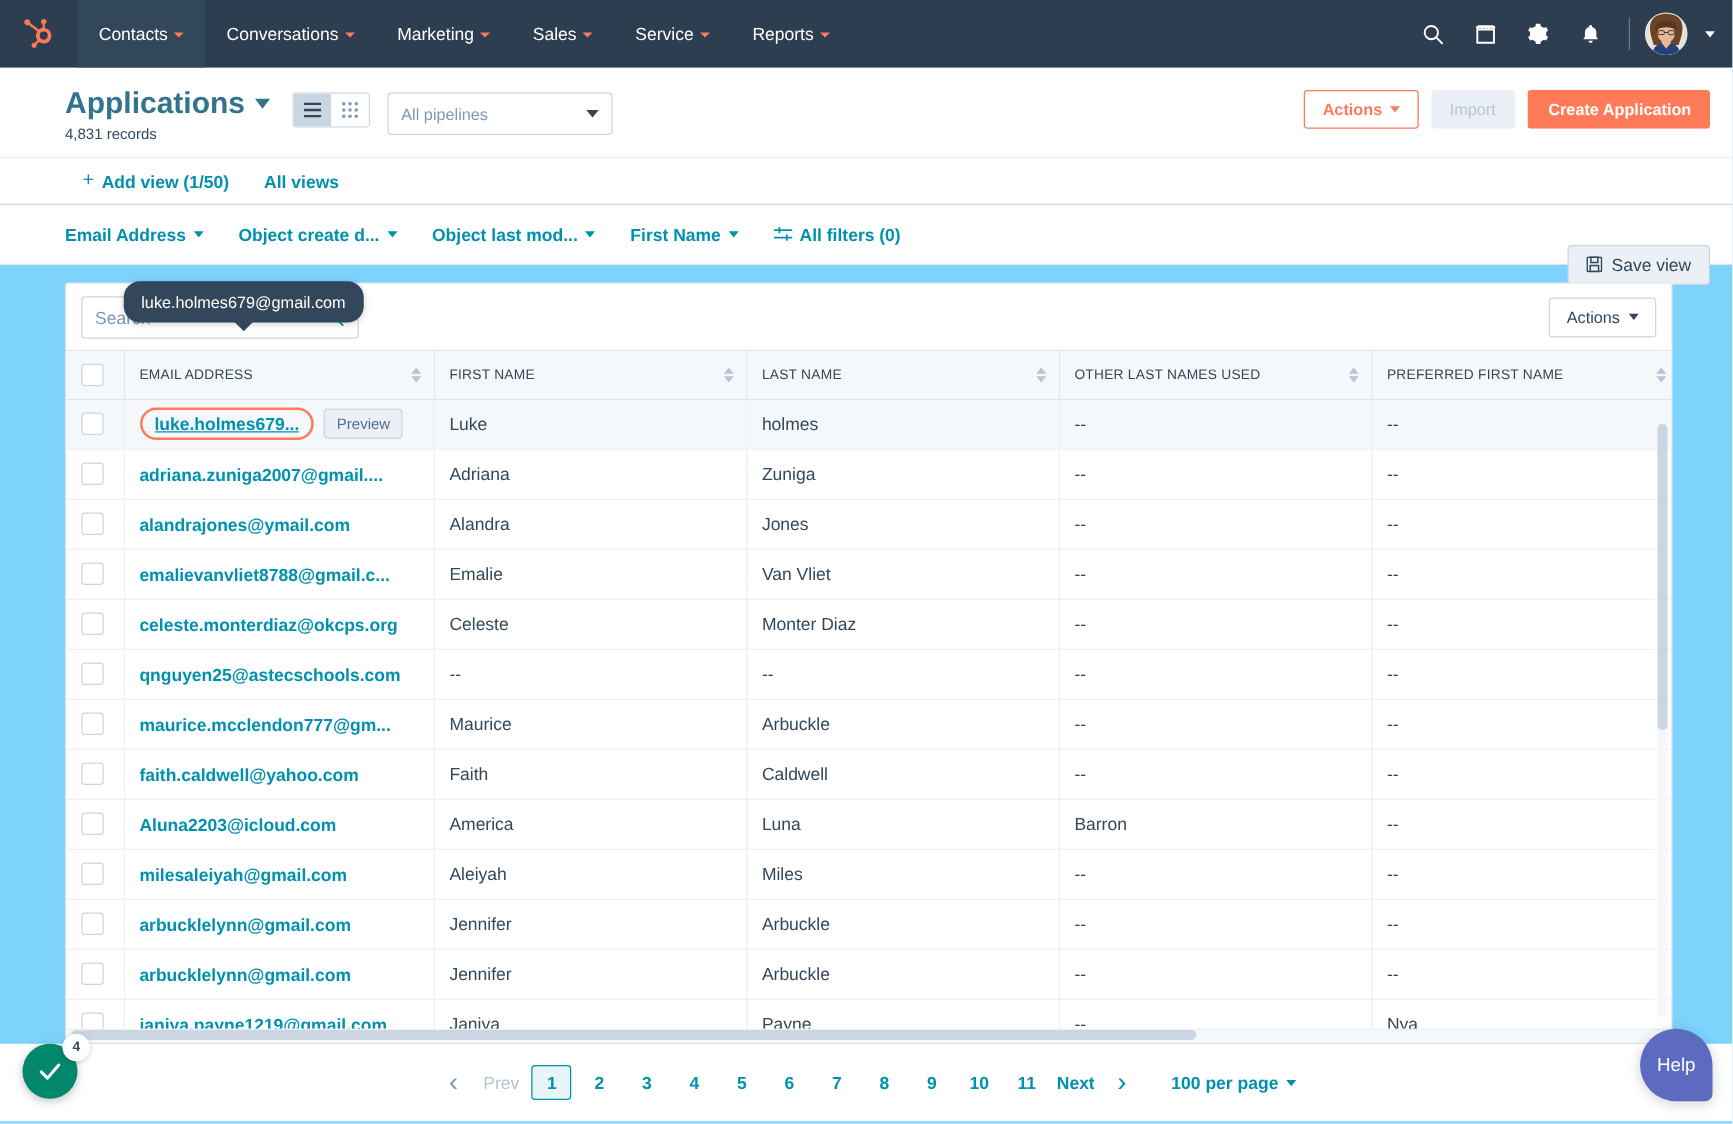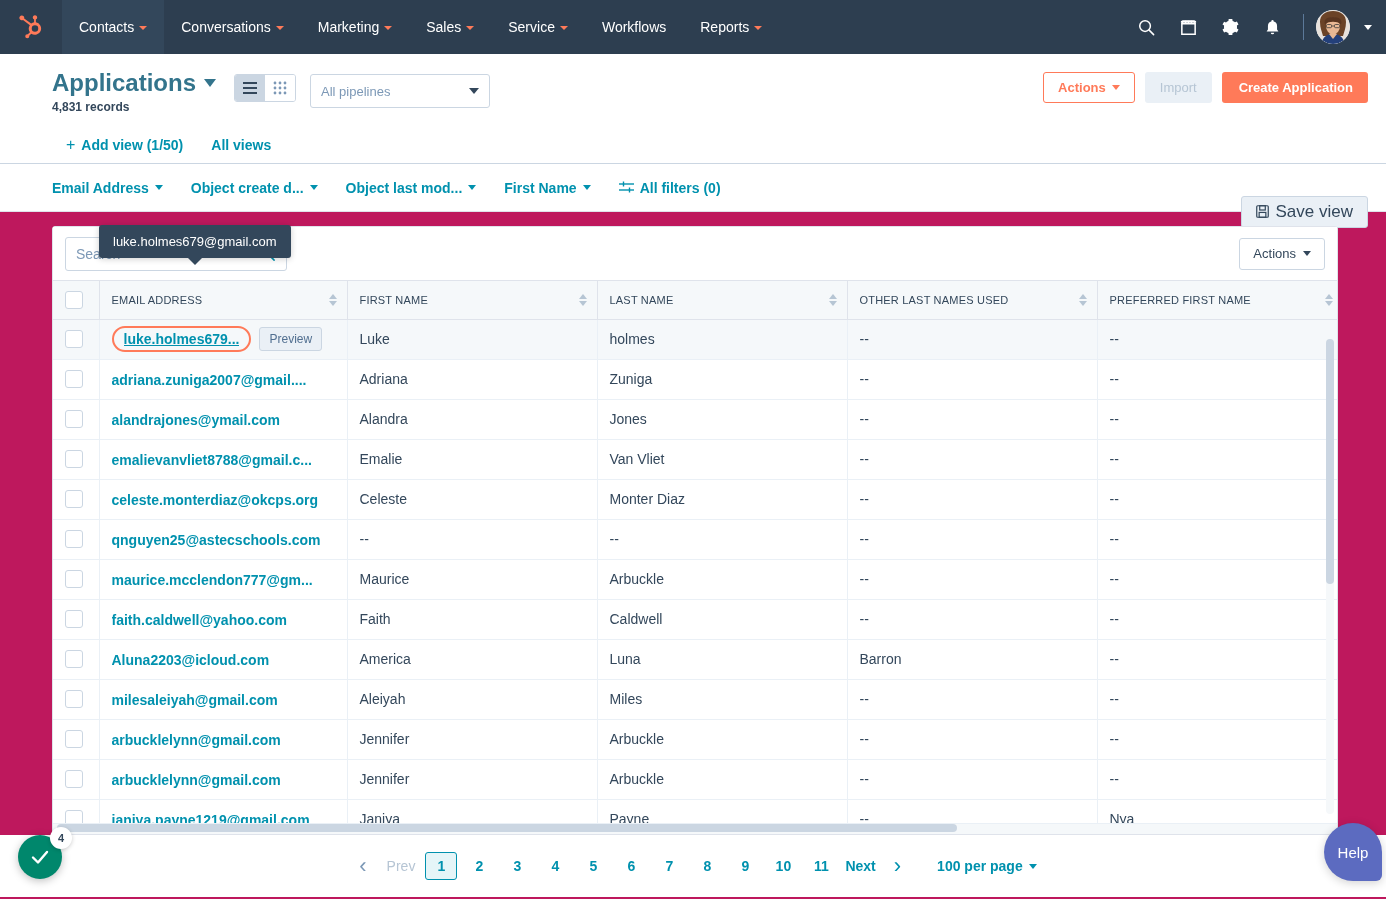--- a/index.html
+++ b/index.html
@@ -2,21 +2,21 @@
 <html><head>
 <meta charset="utf-8">
 <style>
   * { box-sizing: border-box; margin: 0; padding: 0; }
   html, body {
     width: 1386px; height: 899px;
     font-family: "Liberation Sans", sans-serif;
     background: #f5f8fa;
     overflow: hidden;
   }
-  .app { position: relative; width: 1386px; height: 899px; background: #be185d; }
+  .app { position: relative; width: 1386px; height: 899px; background: #7dd3fc; }
 
   
   .topnav {
     height: 54px; background: #2d3e50; display: flex; align-items: stretch;
     position: relative; z-index: 40;
   }
   .logo-cell {
     width: 62px; display: flex; align-items: center; justify-content: center;
     cursor: pointer;
   }
@@ -61,21 +61,21 @@
   .title-block { margin-right: 18px; }
   .page-title {
     font-size: 24px; font-weight: bold; color: #33748c;
     display: inline-flex; align-items: center; gap: 8px; cursor: pointer;
     line-height: 1.1;
   }
   .title-caret {
     width: 0; height: 0; border-left: 6px solid transparent;
     border-right: 6px solid transparent; border-top: 8px solid #33748c;
   }
-  .record-count { font-size: 12px; color: #33475b; font-weight: bold; margin-top: 4px; }
+  .record-count { font-size: 12px; color: #33475b; font-weight: normal; margin-top: 4px; }
   .view-toggle {
     display: flex; border: 1px solid #cbd6e2; border-radius: 3px;
     overflow: hidden; height: 28px; margin-top: 4px;
   }
   .vt-btn {
     width: 30px; display: flex; align-items: center; justify-content: center;
     cursor: pointer; background: #fff;
   }
   .vt-btn.active { background: #cbd6e2; }
   .pipeline-select {
@@ -132,21 +132,21 @@
     font-size: 14px; color: #0091ae; font-weight: bold; cursor: pointer;
     display: flex; align-items: center; gap: 6px; margin-right: 28px;
     white-space: nowrap;
   }
   .filter-caret {
     width: 0; height: 0; border-left: 4.5px solid transparent;
     border-right: 4.5px solid transparent; border-top: 5px solid #0091ae;
   }
   .save-view-btn {
     margin-left: auto; height: 32px; background: #eaf0f6; color: #33475b;
-    border: 1px solid #cbd6e2; border-radius: 3px; font-size: 17px;
+    border: 1px solid #cbd6e2; border-radius: 3px; font-size: 14px;
     display: flex; align-items: center; gap: 7px; padding: 0 14px; cursor: pointer; margin-top: 48px;
   }
 
   
   .table-panel {
     margin: 14px 48px 0 52px; border: 1px solid #dfe3eb; border-radius: 3px;
     background: #fff; position: relative; height: 609px;
     display: flex; flex-direction: column;
   }
   .search-bar {
@@ -215,21 +215,21 @@
   .email-highlight .email-link { text-decoration: underline; }
   .preview-btn {
     background: #eaf0f6; border: 1px solid #cbd6e2; border-radius: 3px;
     color: #516f90; font-size: 12px; height: 24px; padding: 0 9px;
     display: inline-flex; align-items: center; cursor: pointer;
   }
 
   
   .tooltip {
     position: absolute; left: 80px; top: 278px; background: #33475b;
-    color: #fff; font-size: 13px; padding: 9px 14px; border-radius: 3px;
+    color: #fff; font-size: 13px; padding: 9px 14px; border-radius: 13px;
     white-space: nowrap; z-index: 30; box-shadow: 0 1px 6px rgba(0,0,0,.2); text-align: center;
   }
   .tooltip:after {
     content: ""; position: absolute; left: 50%; bottom: -7px; margin-left: -8px;
     border-left: 8px solid transparent; border-right: 8px solid transparent;
     border-top: 8px solid #33475b;
   }
 
   
   .vscroll {
@@ -286,21 +286,21 @@
     justify-content: center; cursor: pointer; box-shadow: 0 2px 8px rgba(0,0,0,.25);
     z-index: 50;
   }
   .fab-badge {
     position: absolute; right: -10px; top: -8px; width: 22px; height: 22px;
     border-radius: 50%; background: #fff; color: #33475b; font-size: 11px;
     display: flex; align-items: center; justify-content: center;
     box-shadow: 0 1px 4px rgba(0,0,0,.2); font-weight: bold;
   }
   .help-btn {
-    position: absolute; right: 4px; bottom: 18px; width: 58px; height: 58px;
+    position: absolute; right: 16px; bottom: 18px; width: 58px; height: 58px;
     background: #5c6bc0; border-radius: 50% 50% 6px 50%;
     display: flex; align-items: center; justify-content: center;
     color: #fff; font-size: 15px; cursor: pointer; z-index: 50;
     box-shadow: 0 2px 10px rgba(0,0,0,.18);
   }
 </style>
 </head>
 <body>
 
 <div class="app">
@@ -324,23 +324,20 @@
         <span>Marketing</span>
         <span class="caret-down"></span>
       </div>
       <div class="nav-item">
         <span>Sales</span>
         <span class="caret-down"></span>
       </div>
       <div class="nav-item">
         <span>Service</span>
         <span class="caret-down"></span>
-      </div>
-      <div class="nav-item">
-        <span>Workflows</span>
       </div>
       <div class="nav-item">
         <span>Reports</span>
         <span class="caret-down"></span>
       </div>
     </div>
     <div class="nav-right">
       <div class="nav-icon">
         <svg width="19" height="19" viewBox="0 0 20 20" fill="none" stroke="#fff" stroke-width="1.6">
           <circle cx="8.5" cy="8.5" r="5.6"></circle>

